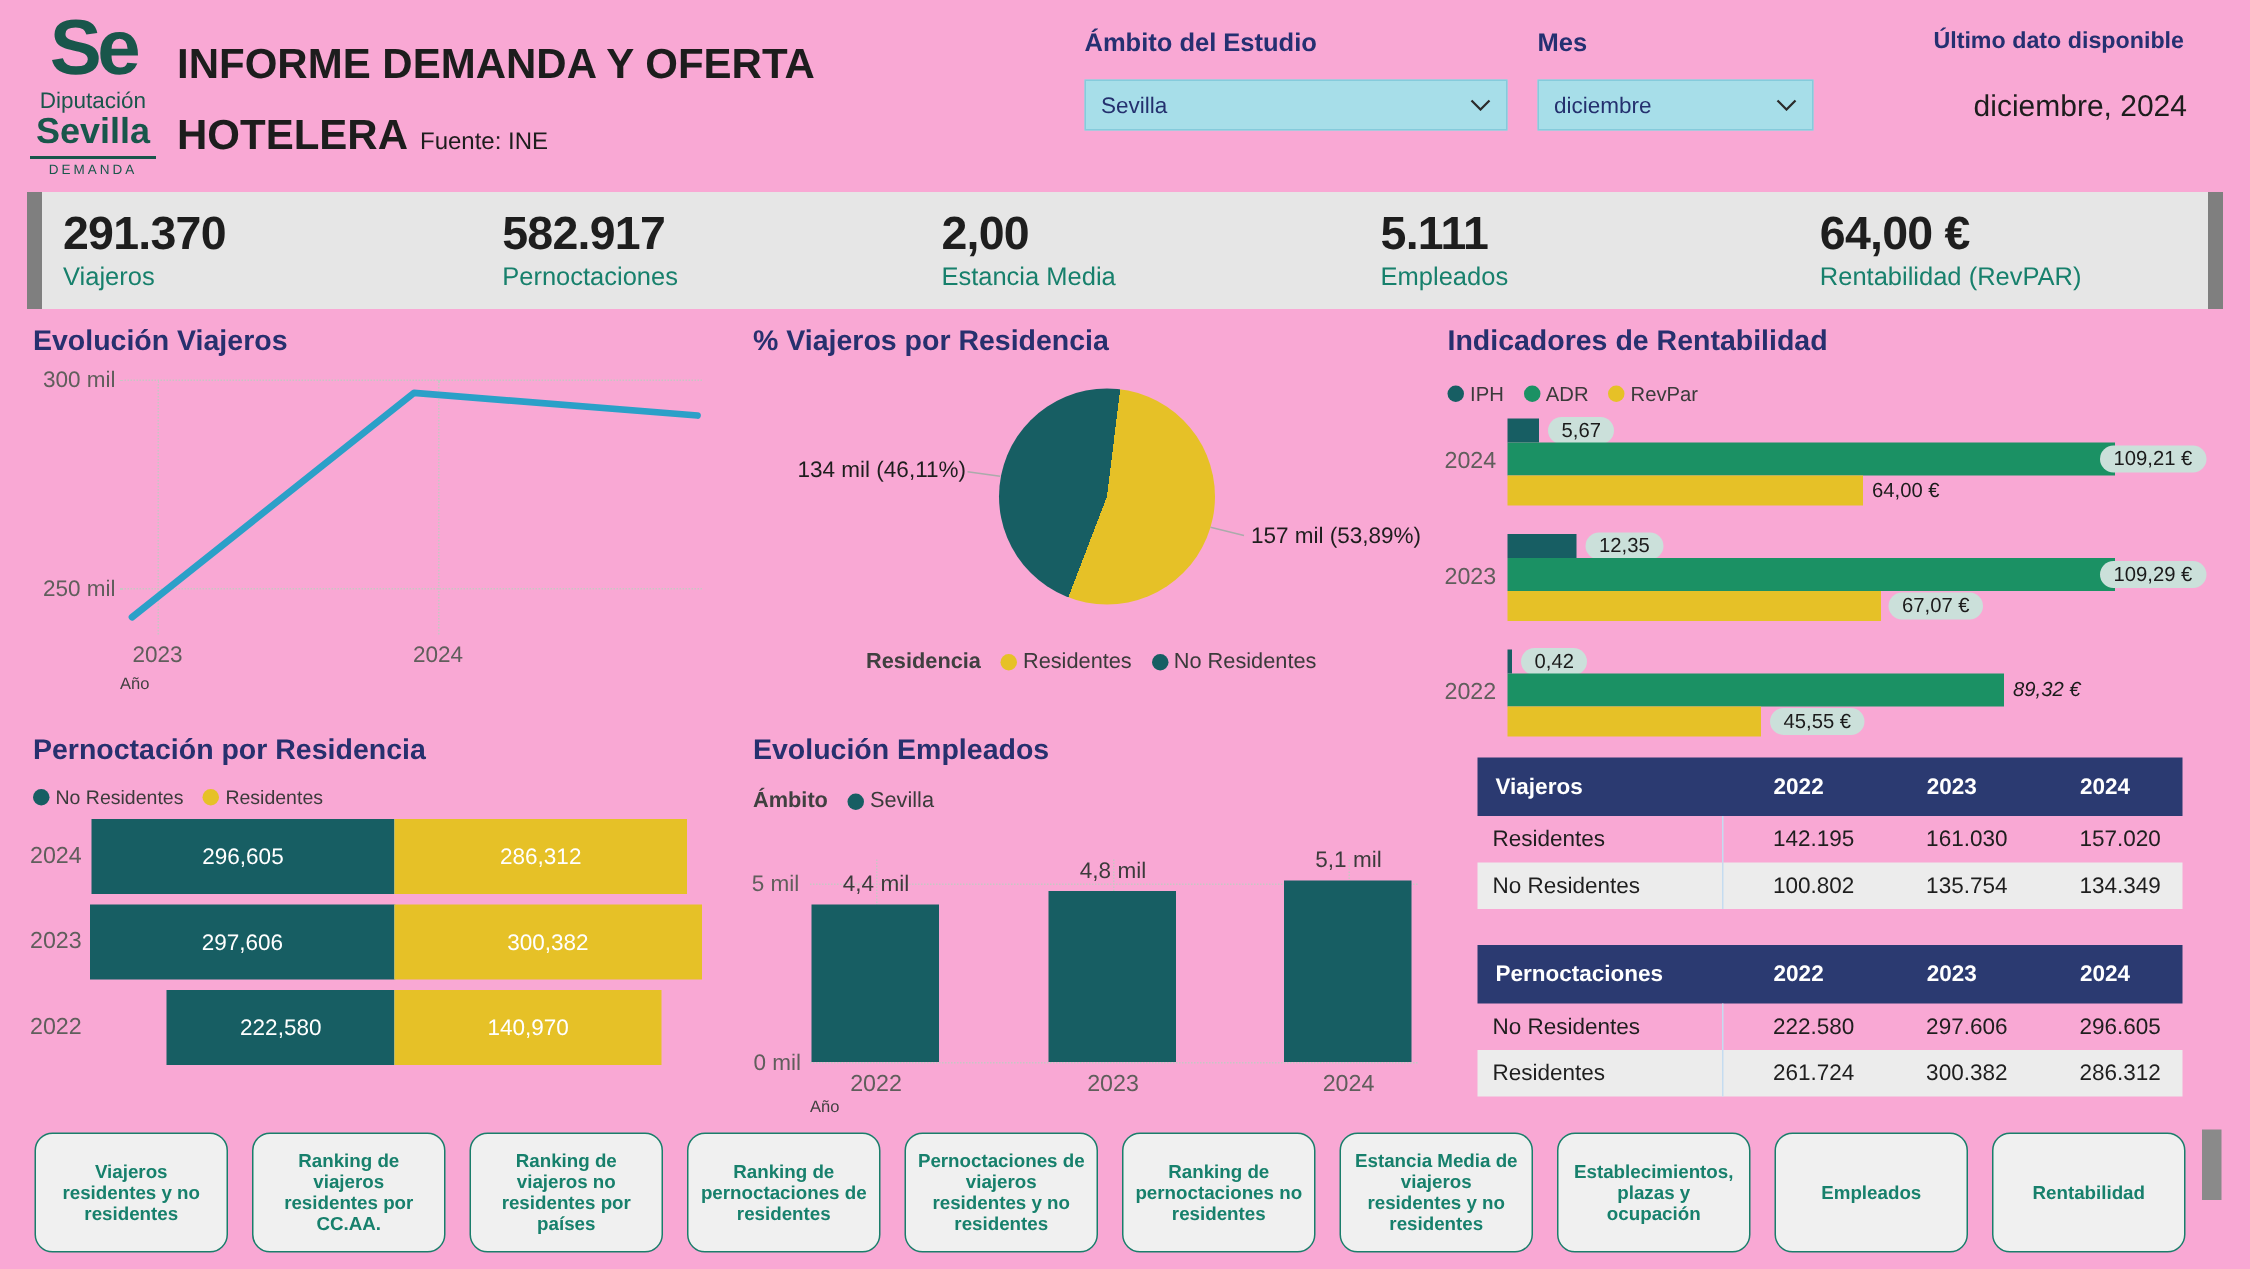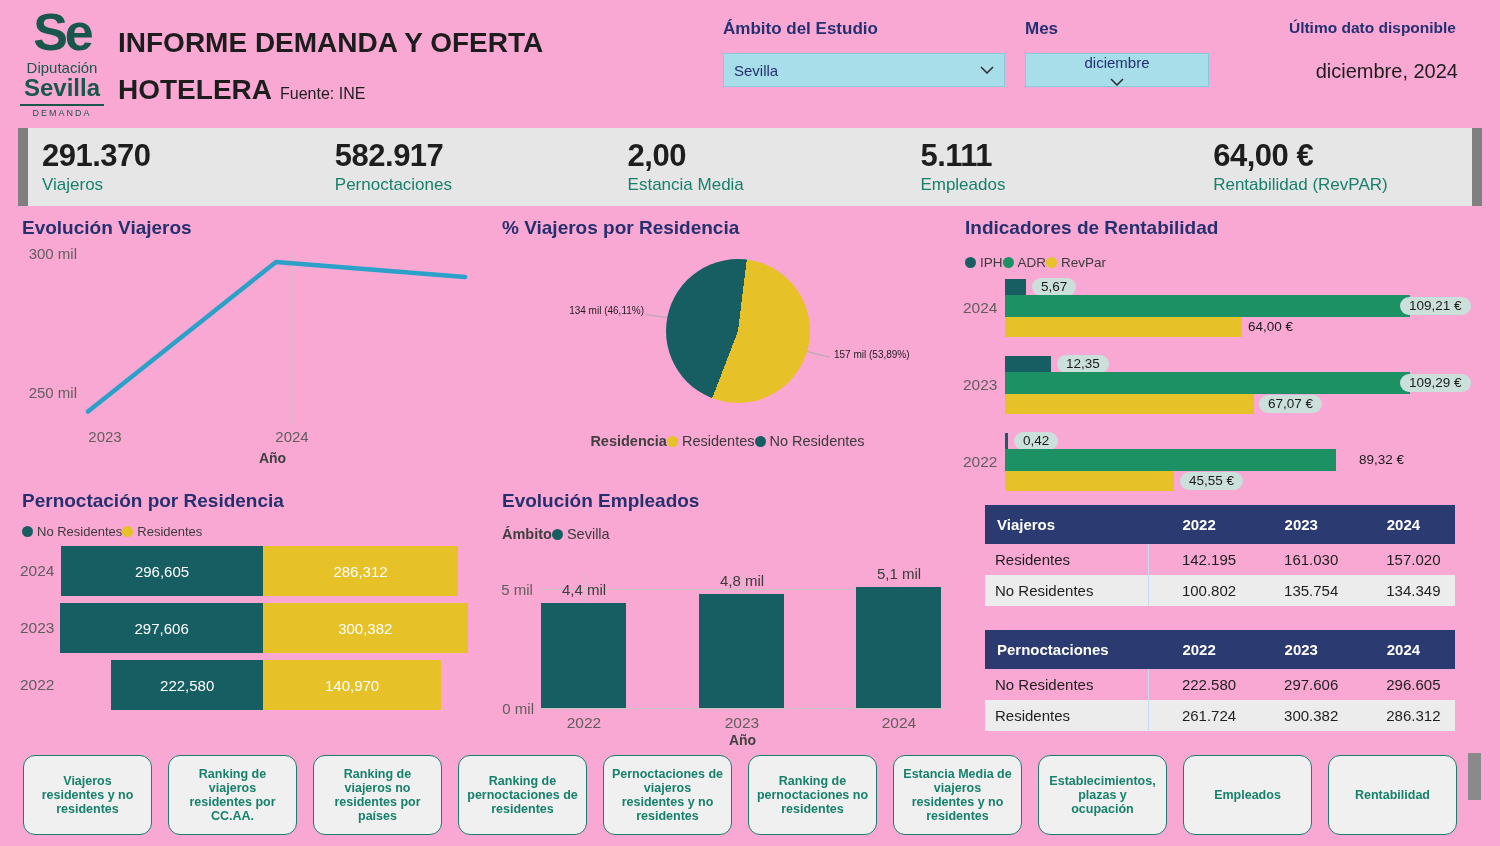--- a/index.html
+++ b/index.html
@@ -31,29 +31,29 @@
   .kpi-item{width:19.6%;padding-left:24px;}
   .kpi-value{font-size:31px;font-weight:700;color:#1E1E1E;letter-spacing:-.5px;line-height:1.1;}
   .kpi-label{font-size:17px;color:#17806C;margin-top:1px;}
 
   
   .panel{position:absolute;}
   .panel-title{position:absolute;left:2px;top:2px;margin:0;font-size:19px;font-weight:600;color:#27306E;}
   .gl-h{position:absolute;border-top:1px dotted #C8C6C4;}
   .gl-v{position:absolute;border-left:1px dotted #C8C6C4;}
   .tick{position:absolute;font-size:15px;color:#605E5C;}
-  .axis-label{position:absolute;font-size:14px;font-weight:700;color:#404040;text-align:center;}
-  .legend{position:absolute;display:flex;font-size:13.5px;color:#3b3b3b;white-space:nowrap;}
+  .axis-label{position:absolute;font-size:11px;font-weight:400;color:#404040;text-align:left;}
+  .legend{position:absolute;display:flex;gap:13px;font-size:13.5px;color:#3b3b3b;white-space:nowrap;}
   .leg-item{display:flex;align-items:center;gap:4px;}
   .dot{width:11px;height:11px;border-radius:50%;display:inline-block;}
   .leg-title{font-weight:700;color:#404040;}
 
   
   .pie{position:absolute;left:166px;top:44px;width:144px;height:144px;border-radius:50%;}
-  .pie-label{position:absolute;font-size:10px;color:#1E1E1E;white-space:nowrap;}
+  .pie-label{position:absolute;font-size:15px;color:#1E1E1E;white-space:nowrap;}
   .pie-line{position:absolute;height:1px;background:#ABABAB;transform-origin:left center;}
 
   
   .renta-group{position:relative;height:58px;margin-bottom:19px;}
   .renta-cat{position:absolute;left:0;top:20px;width:36px;text-align:left;font-size:15.5px;color:#605E5C;}
   .hbar{position:absolute;}
   .bar-label{position:absolute;font-size:13.5px;color:#1b1b1b;white-space:nowrap;line-height:18px;}
   .pill{background:#CBE0DA;border-radius:9px;padding:0 9px;}
 
   
@@ -103,21 +103,21 @@
 
     <div class="filter-label" style="left:723px;top:19px;">Ámbito del Estudio</div>
     <div class="dropdown" style="left:723px;top:53px;width:282px;">
       <span>Sevilla</span>
       <svg width="14" height="8" viewBox="0 0 14 8">
         <polyline points="1,1 7,7 13,1" fill="none" stroke="#2b2b2b" stroke-width="1.5"></polyline>
       </svg>
     </div>
 
     <div class="filter-label" style="left:1025px;top:19px;">Mes</div>
-    <div class="dropdown" style="left:1025px;top:53px;width:184px;flex-direction:column;">
+    <div class="dropdown" style="left:1025px;top:53px;width:184px;">
       <span>diciembre</span>
       <svg width="14" height="8" viewBox="0 0 14 8">
         <polyline points="1,1 7,7 13,1" fill="none" stroke="#2b2b2b" stroke-width="1.5"></polyline>
       </svg>
     </div>
 
     <div class="lastdata-label">Último dato disponible</div>
     <div class="lastdata-value">diciembre, 2024</div>
   </header>
 
@@ -215,21 +215,21 @@
           <div class="hbar" style="left: 42px; top: 16px; height: 22px; width: 404.9px; background: rgb(27, 145, 100);"></div>
           <span class="bar-label pill" style="left: 437px; top: 18px;">109,29 €</span>
           <div class="hbar" style="left: 42px; top: 38px; height: 20px; width: 248.5px; background: rgb(230, 193, 39);"></div>
           <span class="bar-label pill" style="left: 296px; top: 39px;">67,07 €</span>
         </div>
         <div class="renta-group">
           <span class="renta-cat">2022</span>
           <div class="hbar" style="left: 42px; top: 0px; height: 16px; width: 3px; background: rgb(23, 94, 99);"></div>
           <span class="bar-label pill" style="left: 51px; top: -1px;">0,42</span>
           <div class="hbar" style="left: 42px; top: 16px; height: 22px; width: 330.9px; background: rgb(27, 145, 100);"></div>
-          <span class="bar-label" style="left: 396px; top: 18px;">89,32 €</span>
+          <span class="bar-label" style="left: 379px; top: 18px; font-style: italic;">89,32 €</span>
           <div class="hbar" style="left: 42px; top: 38px; height: 20px; width: 168.8px; background: rgb(230, 193, 39);"></div>
           <span class="bar-label pill" style="left: 217px; top: 39px;">45,55 €</span>
         </div>
       </div>
   </section>
 
   <section class="panel" style="left:20px;top:488px;width:460px;height:245px;">
     <h2 class="panel-title">Pernoctación por Residencia</h2>
     <div class="legend" id="pernocta-legend" style="left:2px;top:36px;font-size:13px;">
         <span class="leg-item">

